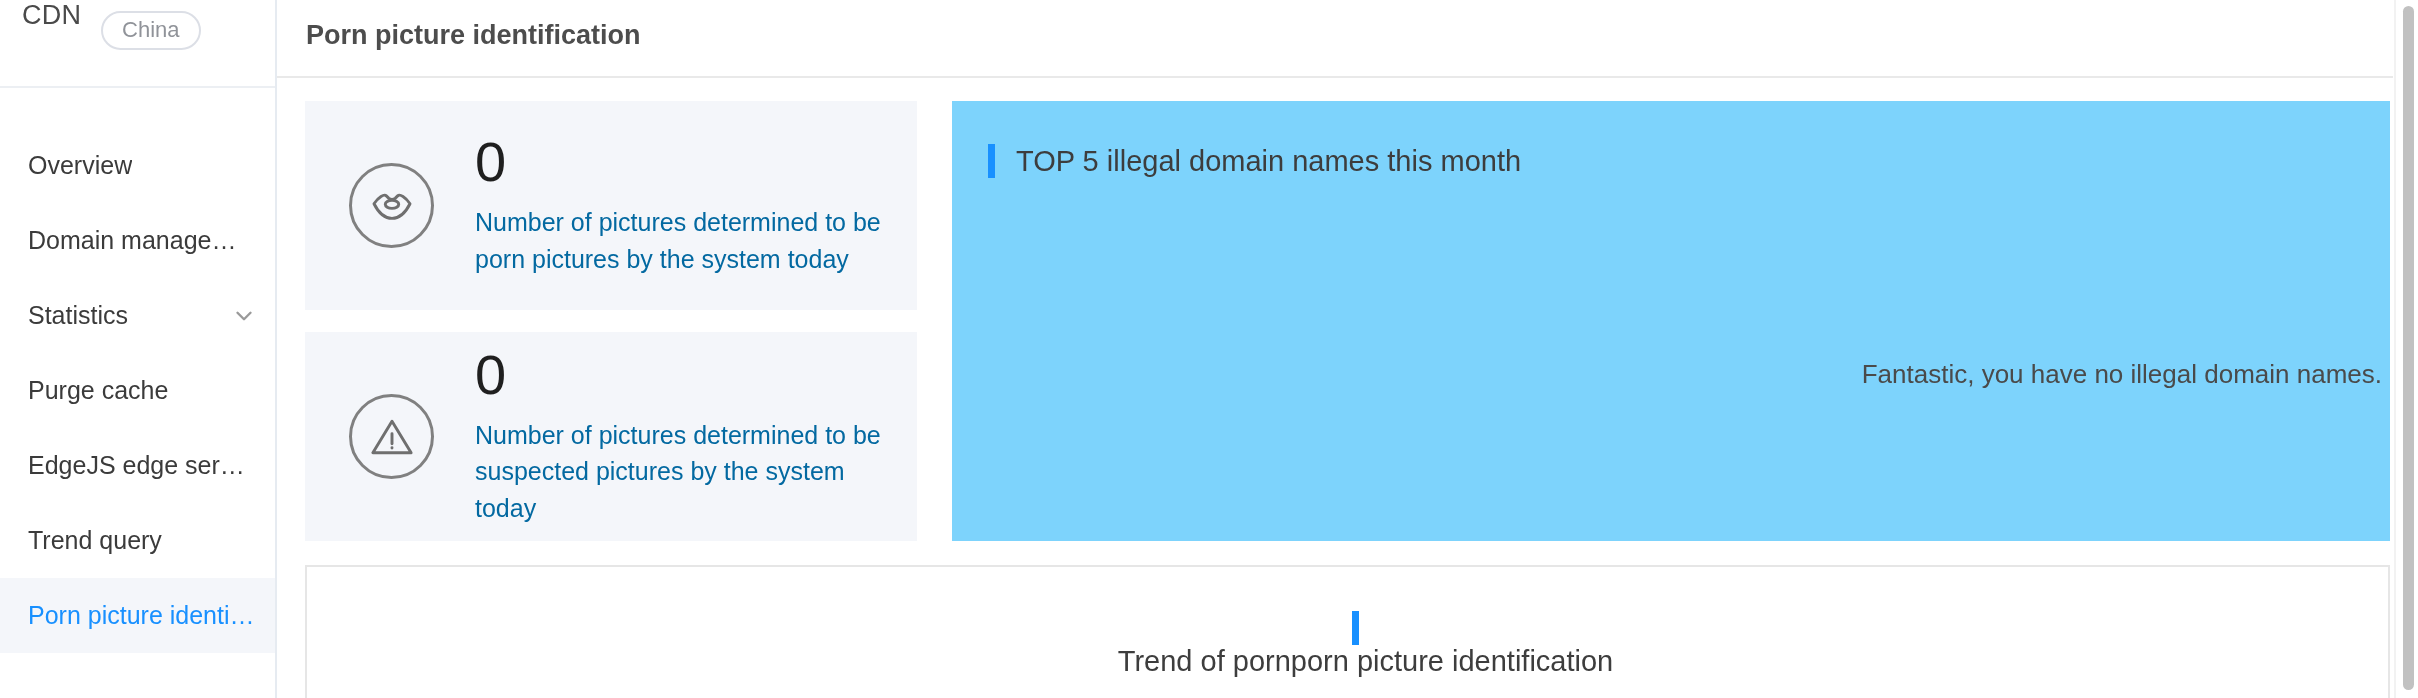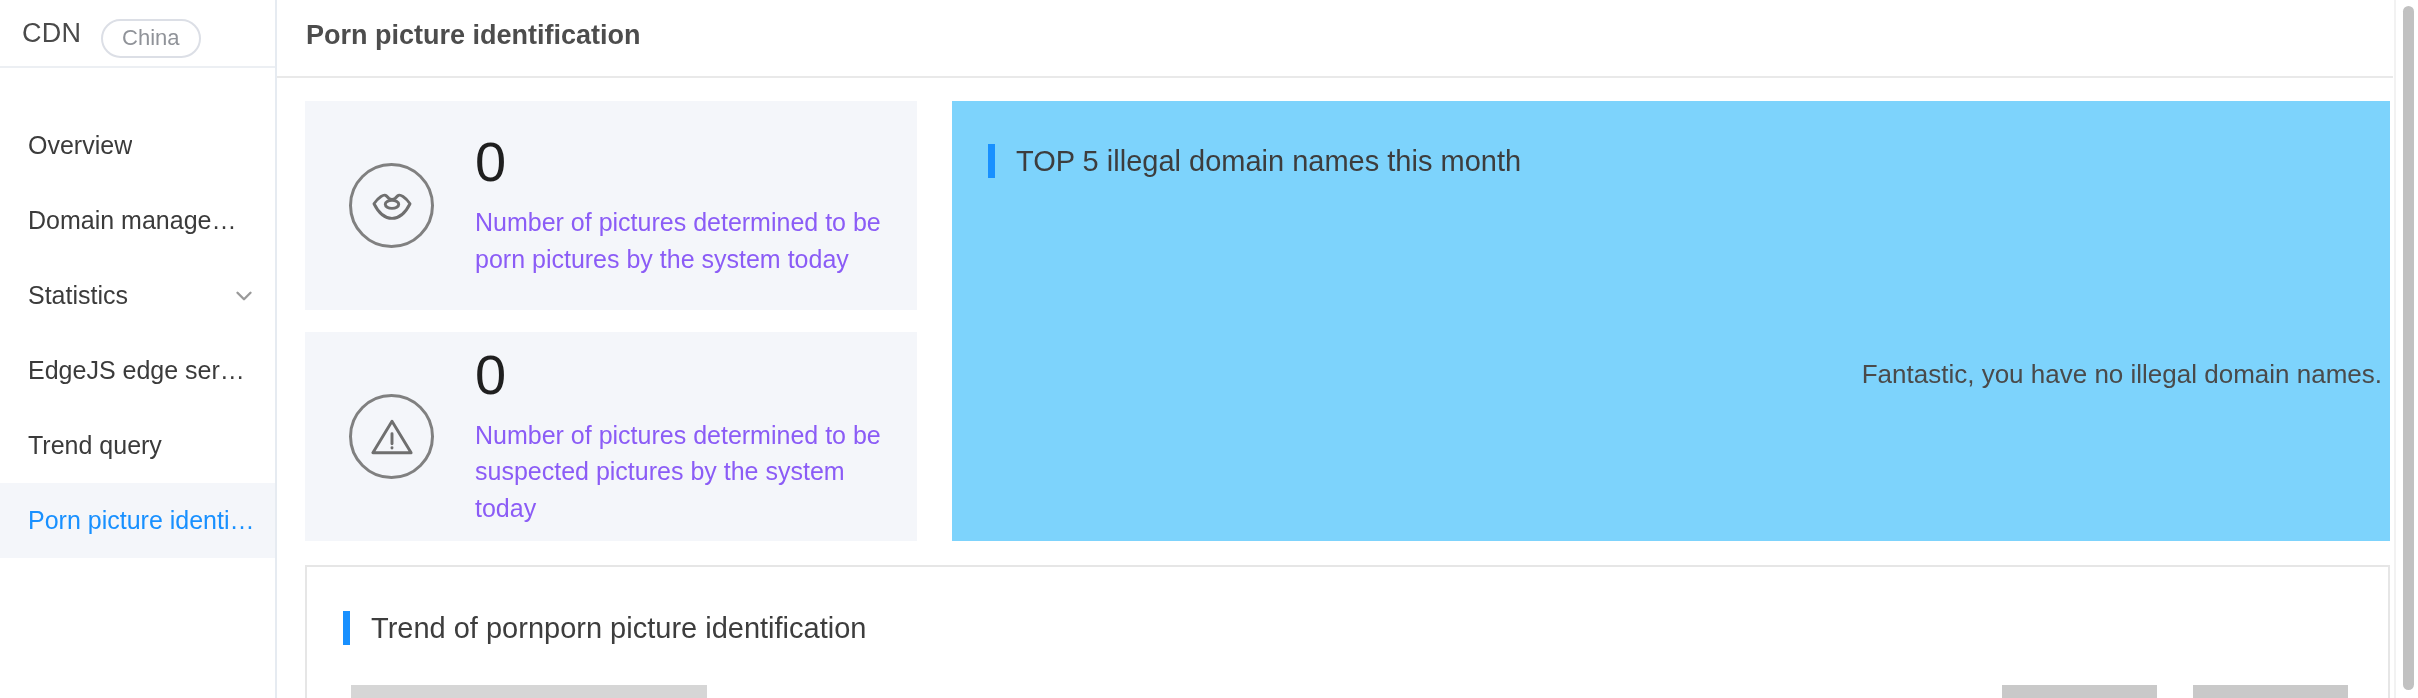--- a/index.html
+++ b/index.html
@@ -29,23 +29,23 @@
     min-width: 277px;
     height: 698px;
     background: #ffffff;
     border-right: 2px solid #e6ebf1;
     box-sizing: border-box;
     display: flex;
     flex-direction: column;
     position: relative;
   }
   .sidebar-header {
-    height: 68px;
-    display: flex;
-    align-items: center;
+    height: 88px;
+    display: flex;
+    align-items: flex-start;
     padding-left: 22px;
     border-bottom: 2px solid #eceff3;
     box-sizing: border-box;
   }
   .product-name {
     font-size: 27px;
     color: #4a4a4a;
     letter-spacing: 0.2px;
   }
   .region-badge {
@@ -153,21 +153,21 @@
   }
   .stat-number {
     font-size: 56px;
     color: #1f1f1f;
     line-height: 1.0;
     font-weight: 400;
     margin-bottom: 14px;
   }
   .stat-desc {
     font-size: 25px;
-    color: #8b5cf6;
+    color: #0369a1;
     line-height: 1.45;
     max-width: 430px;
   }
 
   .panel-top5 {
     flex: 1;
     background: #7dd3fc;
     height: 440px;
     box-sizing: border-box;
     position: relative;
@@ -202,20 +202,21 @@
     border: 2px solid #e6e6e6;
     background: #ffffff;
     height: 300px;
     box-sizing: border-box;
     position: relative;
   }
   .trend-heading {
     display: flex;
     align-items: center;
     padding: 44px 0 0 36px;
+    flex-direction: column;
   }
   .trend-title {
     font-size: 29px;
     color: #3d3d3d;
   }
   .trend-controls {
     display: flex;
     align-items: center;
     justify-content: space-between;
     padding: 40px 40px 0 44px;
@@ -281,20 +282,23 @@
 
       <div class="nav-item">
         <span class="nav-label">Statistics</span>
         <span class="nav-caret">
           <svg width="26" height="26" viewBox="0 0 24 24" fill="none" stroke="#9a9a9a" stroke-width="2.2" stroke-linecap="round" stroke-linejoin="round">
               <polyline points="6 9 12 15 18 9"></polyline>
             </svg>
         </span>
       </div>
 
+      <div class="nav-item">
+        <span class="nav-label">Purge cache</span>
+      </div>
 
       <div class="nav-item">
         <span class="nav-label">EdgeJS edge service</span>
       </div>
 
       <div class="nav-item">
         <span class="nav-label">Trend query</span>
       </div>
 
       <div class="nav-item active">

